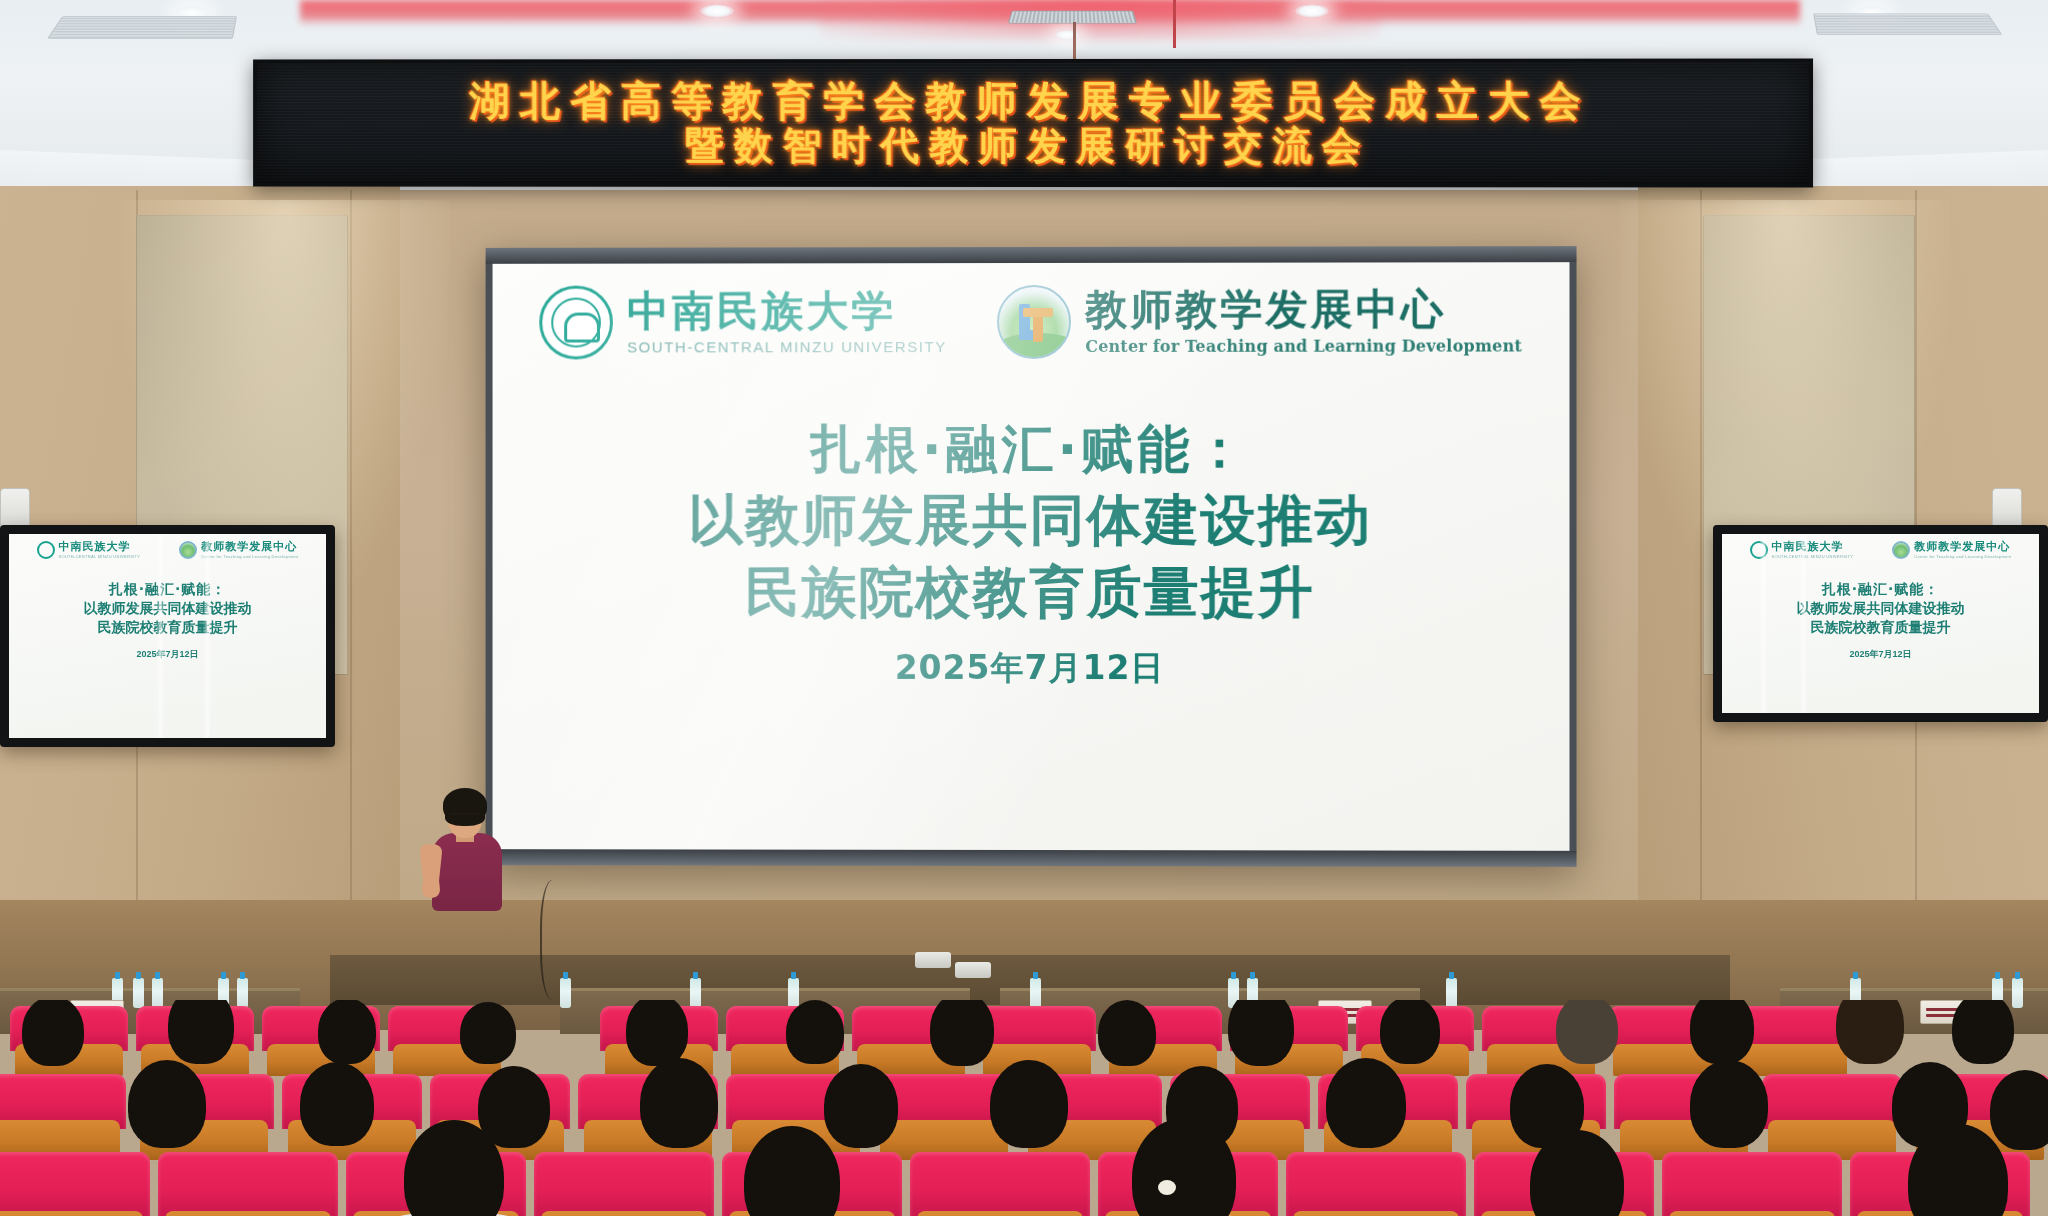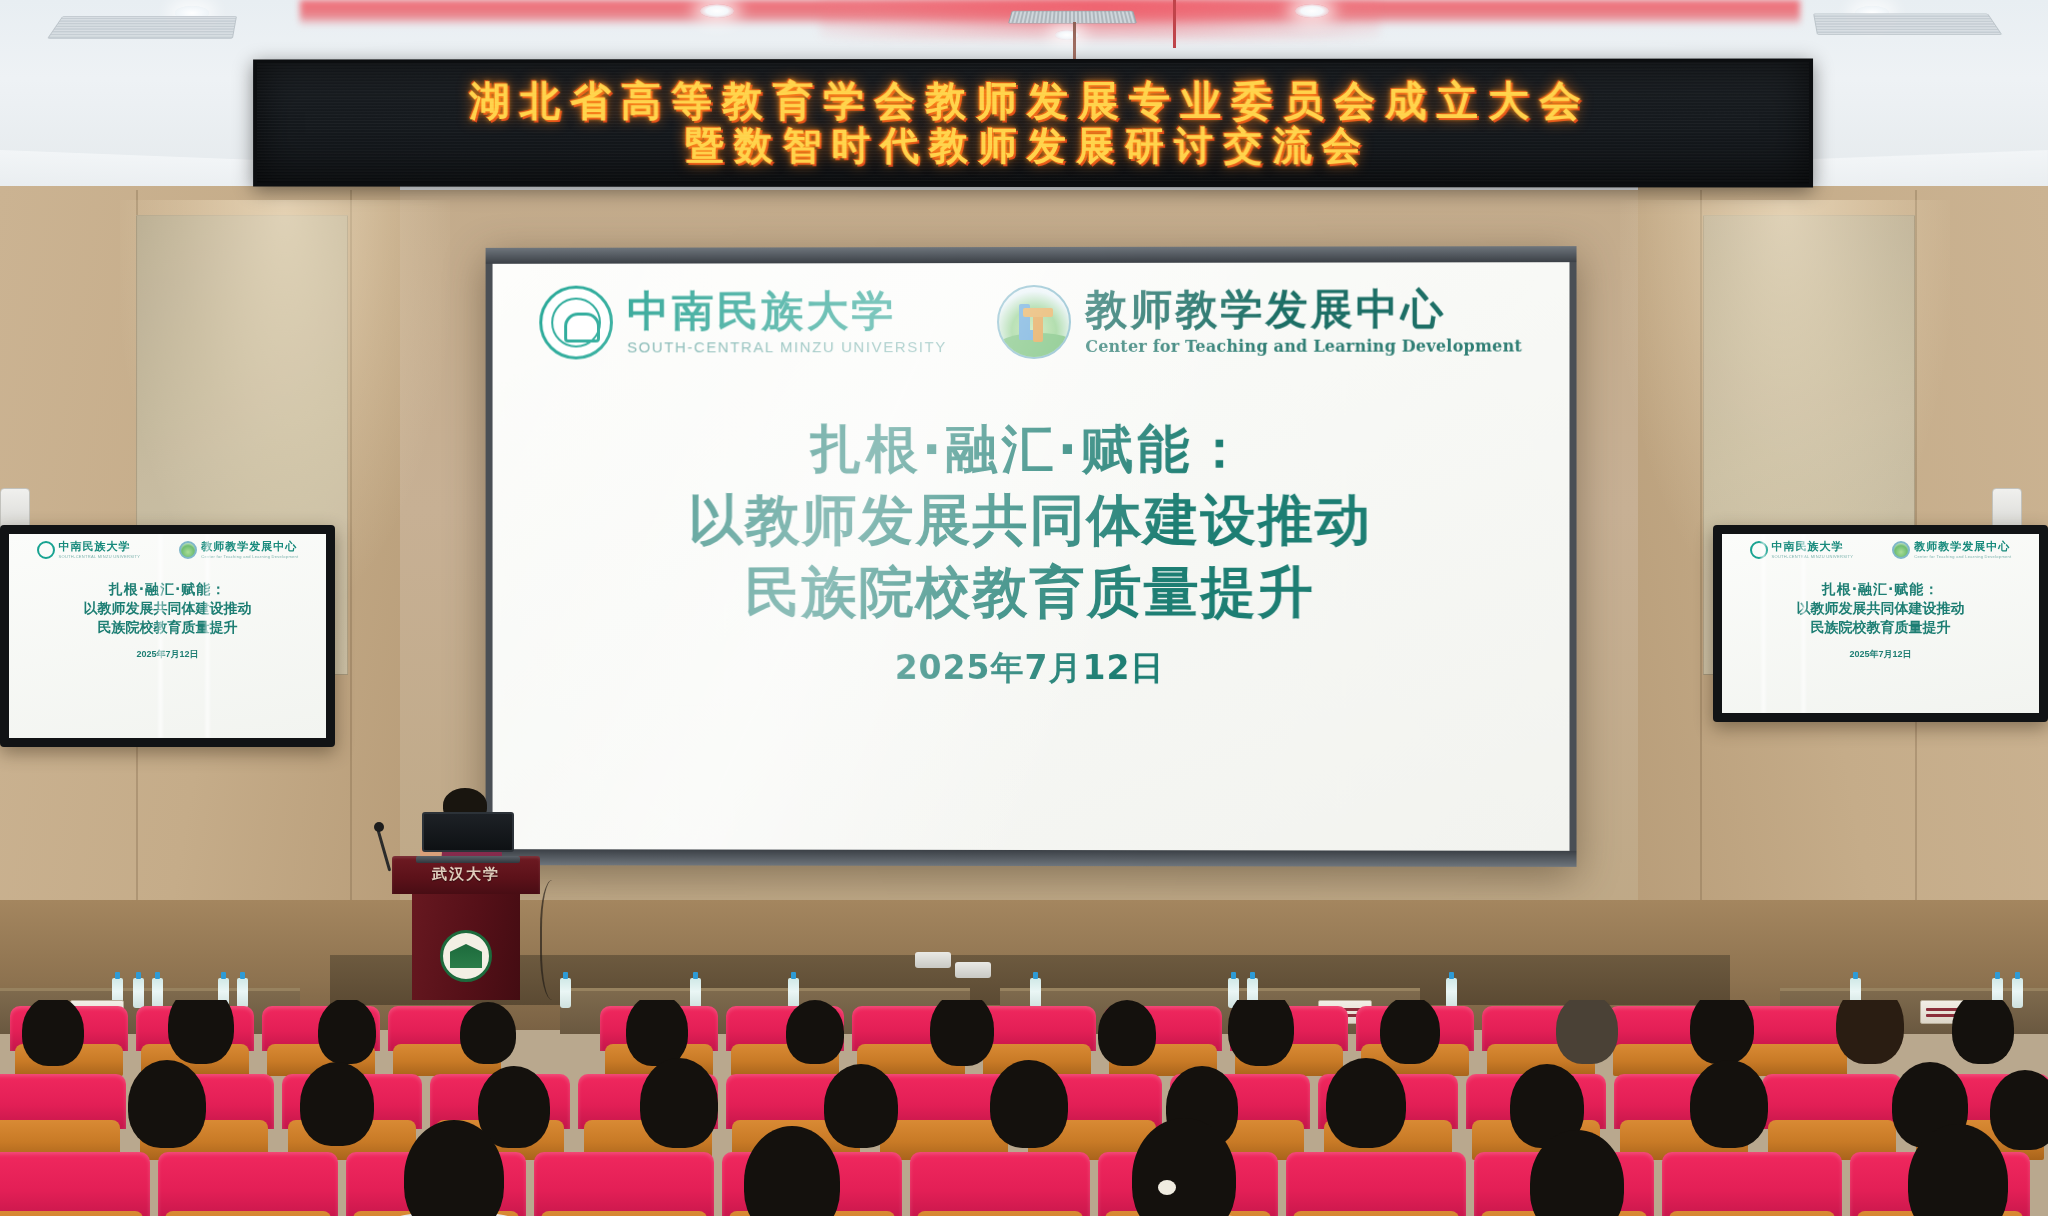--- a/index.html
+++ b/index.html
@@ -656,35 +656,20 @@
   <div class="speaker">
     <div class="sp-body"></div>
     <div class="sp-arm-l"></div>
     <div class="sp-arm-r"></div>
     <div class="sp-neck"></div>
     <div class="sp-head"></div>
     <div class="sp-hair"></div>
     <div class="sp-glasses"></div>
   </div>
 
-  <div class="podium">
-    <div class="mic-stem"></div>
-    <div class="mic-head"></div>
-    <div class="laptop">
-      <div class="laptop-lid"></div>
-      <div class="laptop-base"></div>
-    </div>
-    <div class="podium-top">
-      <div class="podium-emblem-text">武汉大学</div>
-    </div>
-    <div class="podium-body"></div>
-    <div class="podium-seal">
-      <div class="podium-seal-inner"></div>
-    </div>
-  </div>
 
   <div class="cable" style="left:540px; top:880px; width:30px; height:120px;"></div>
 
   <div class="head-table" style="left:0px; width:300px;"></div>
   <div class="head-table" style="left:560px; width:410px;"></div>
   <div class="head-table" style="left:1000px; width:420px;"></div>
   <div class="head-table" style="left:1780px; width:268px;"></div>
 
   <div class="bottle" style="left:112px; top:978px;"></div>
   <div class="bottle" style="left:133px; top:978px;"></div>

